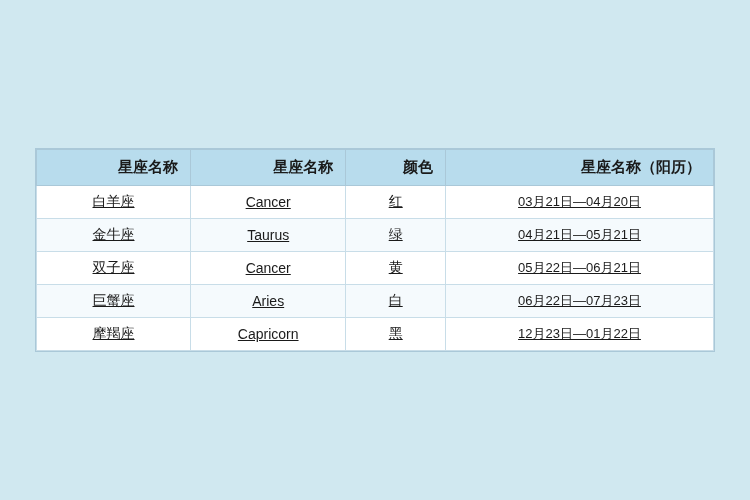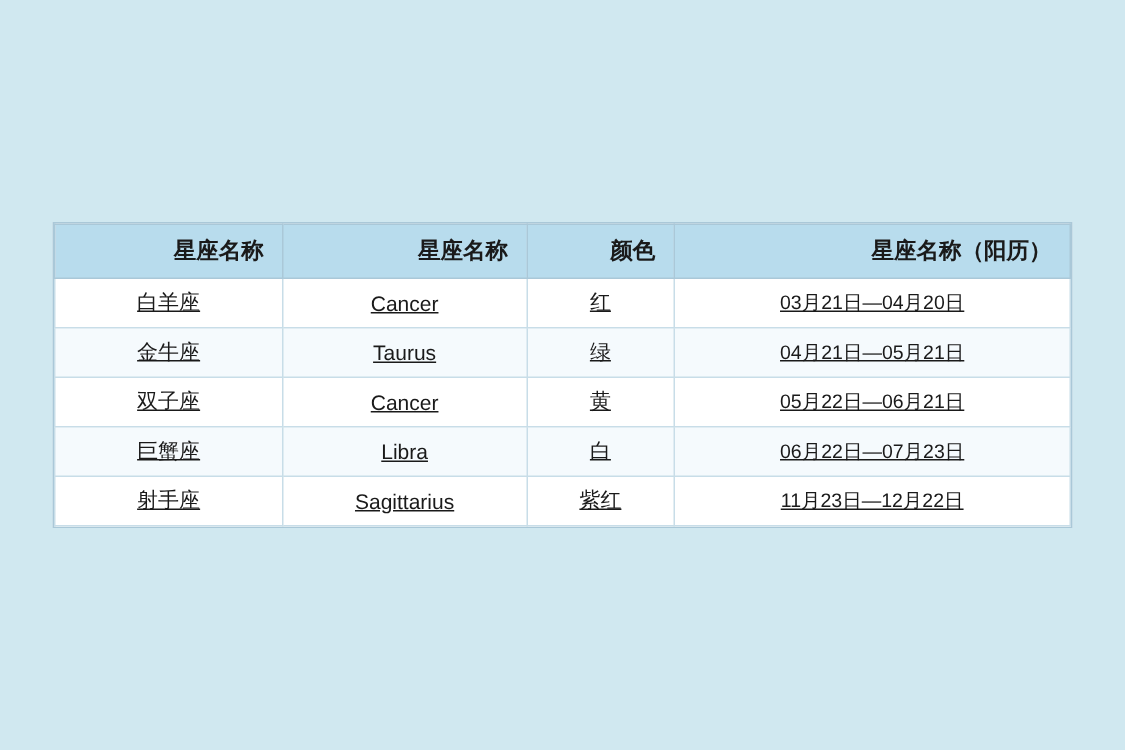--- a/index.html
+++ b/index.html
@@ -89,25 +89,25 @@
           <td>04月21日—05月21日</td>
         </tr>
         <tr>
           <td>双子座</td>
           <td>Cancer</td>
           <td>黄</td>
           <td>05月22日—06月21日</td>
         </tr>
         <tr>
           <td>巨蟹座</td>
-          <td>Libra</td>
+          <td>Aries</td>
           <td>白</td>
           <td>06月22日—07月23日</td>
         </tr>
         <tr>
-          <td>射手座</td>
-          <td>Sagittarius</td>
-          <td>紫红</td>
-          <td>11月23日—12月22日</td>
+          <td>摩羯座</td>
+          <td>Capricorn</td>
+          <td>黑</td>
+          <td>12月23日—01月22日</td>
         </tr>
       </tbody>
   </table>
 </div>
 
 </body></html>

